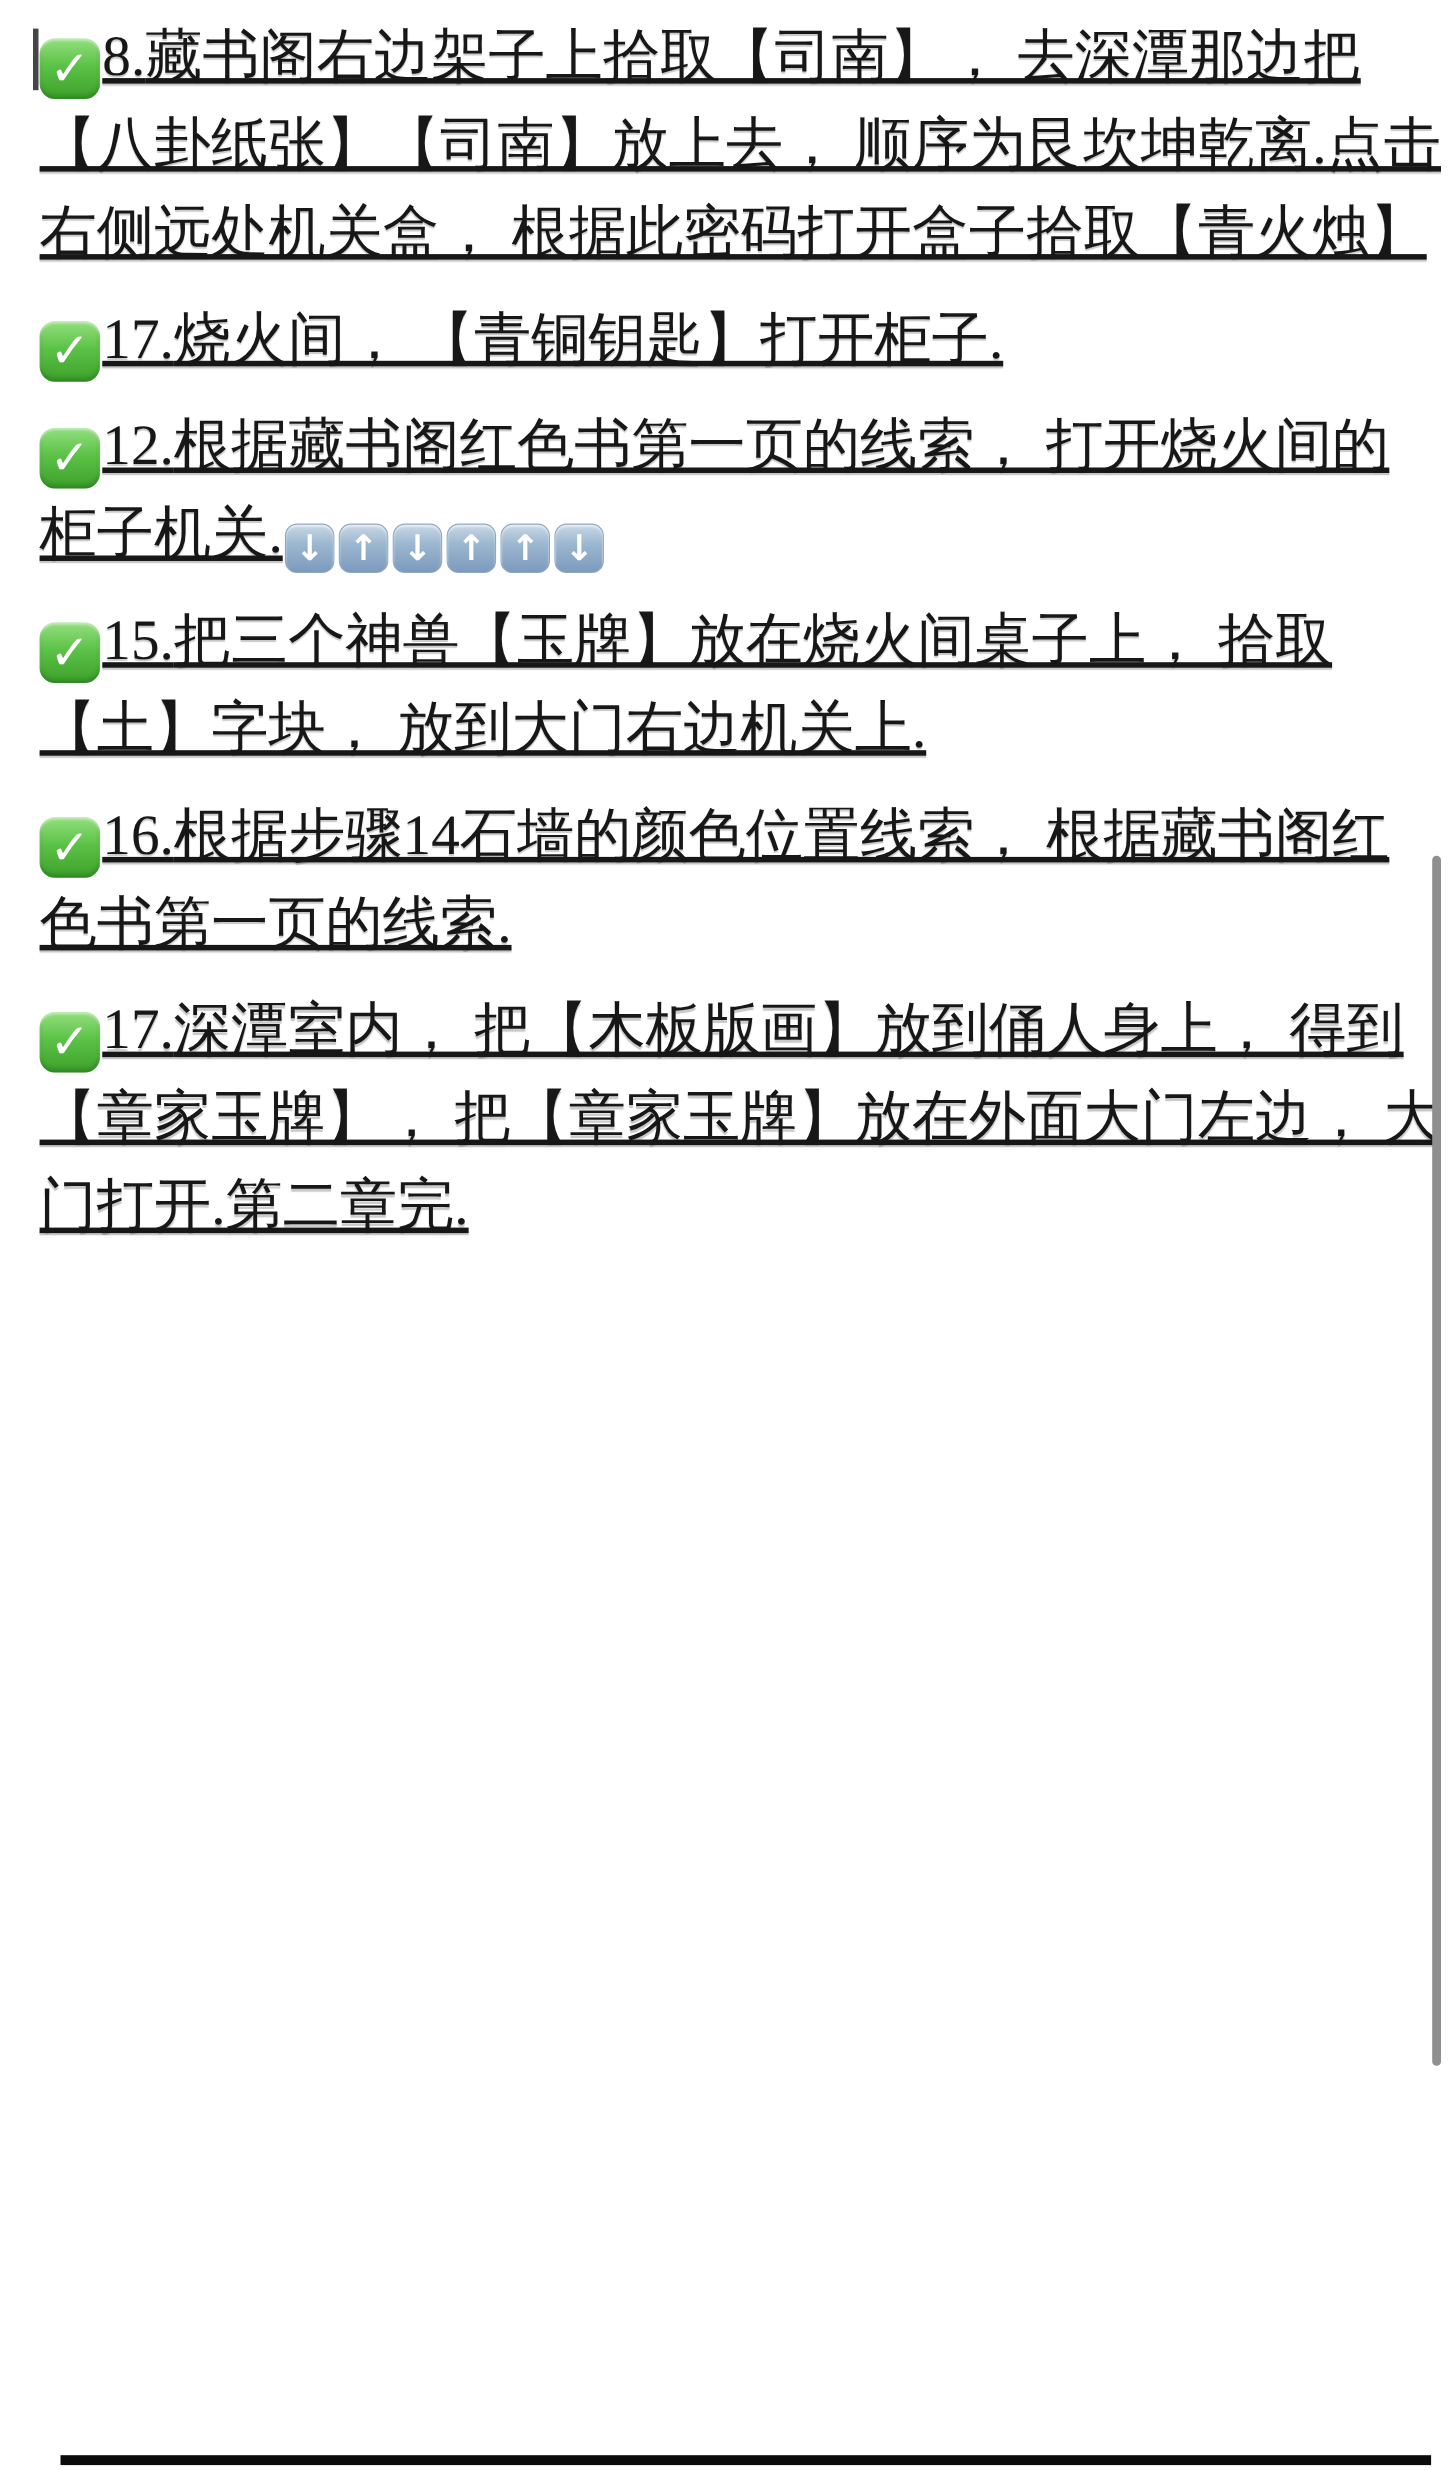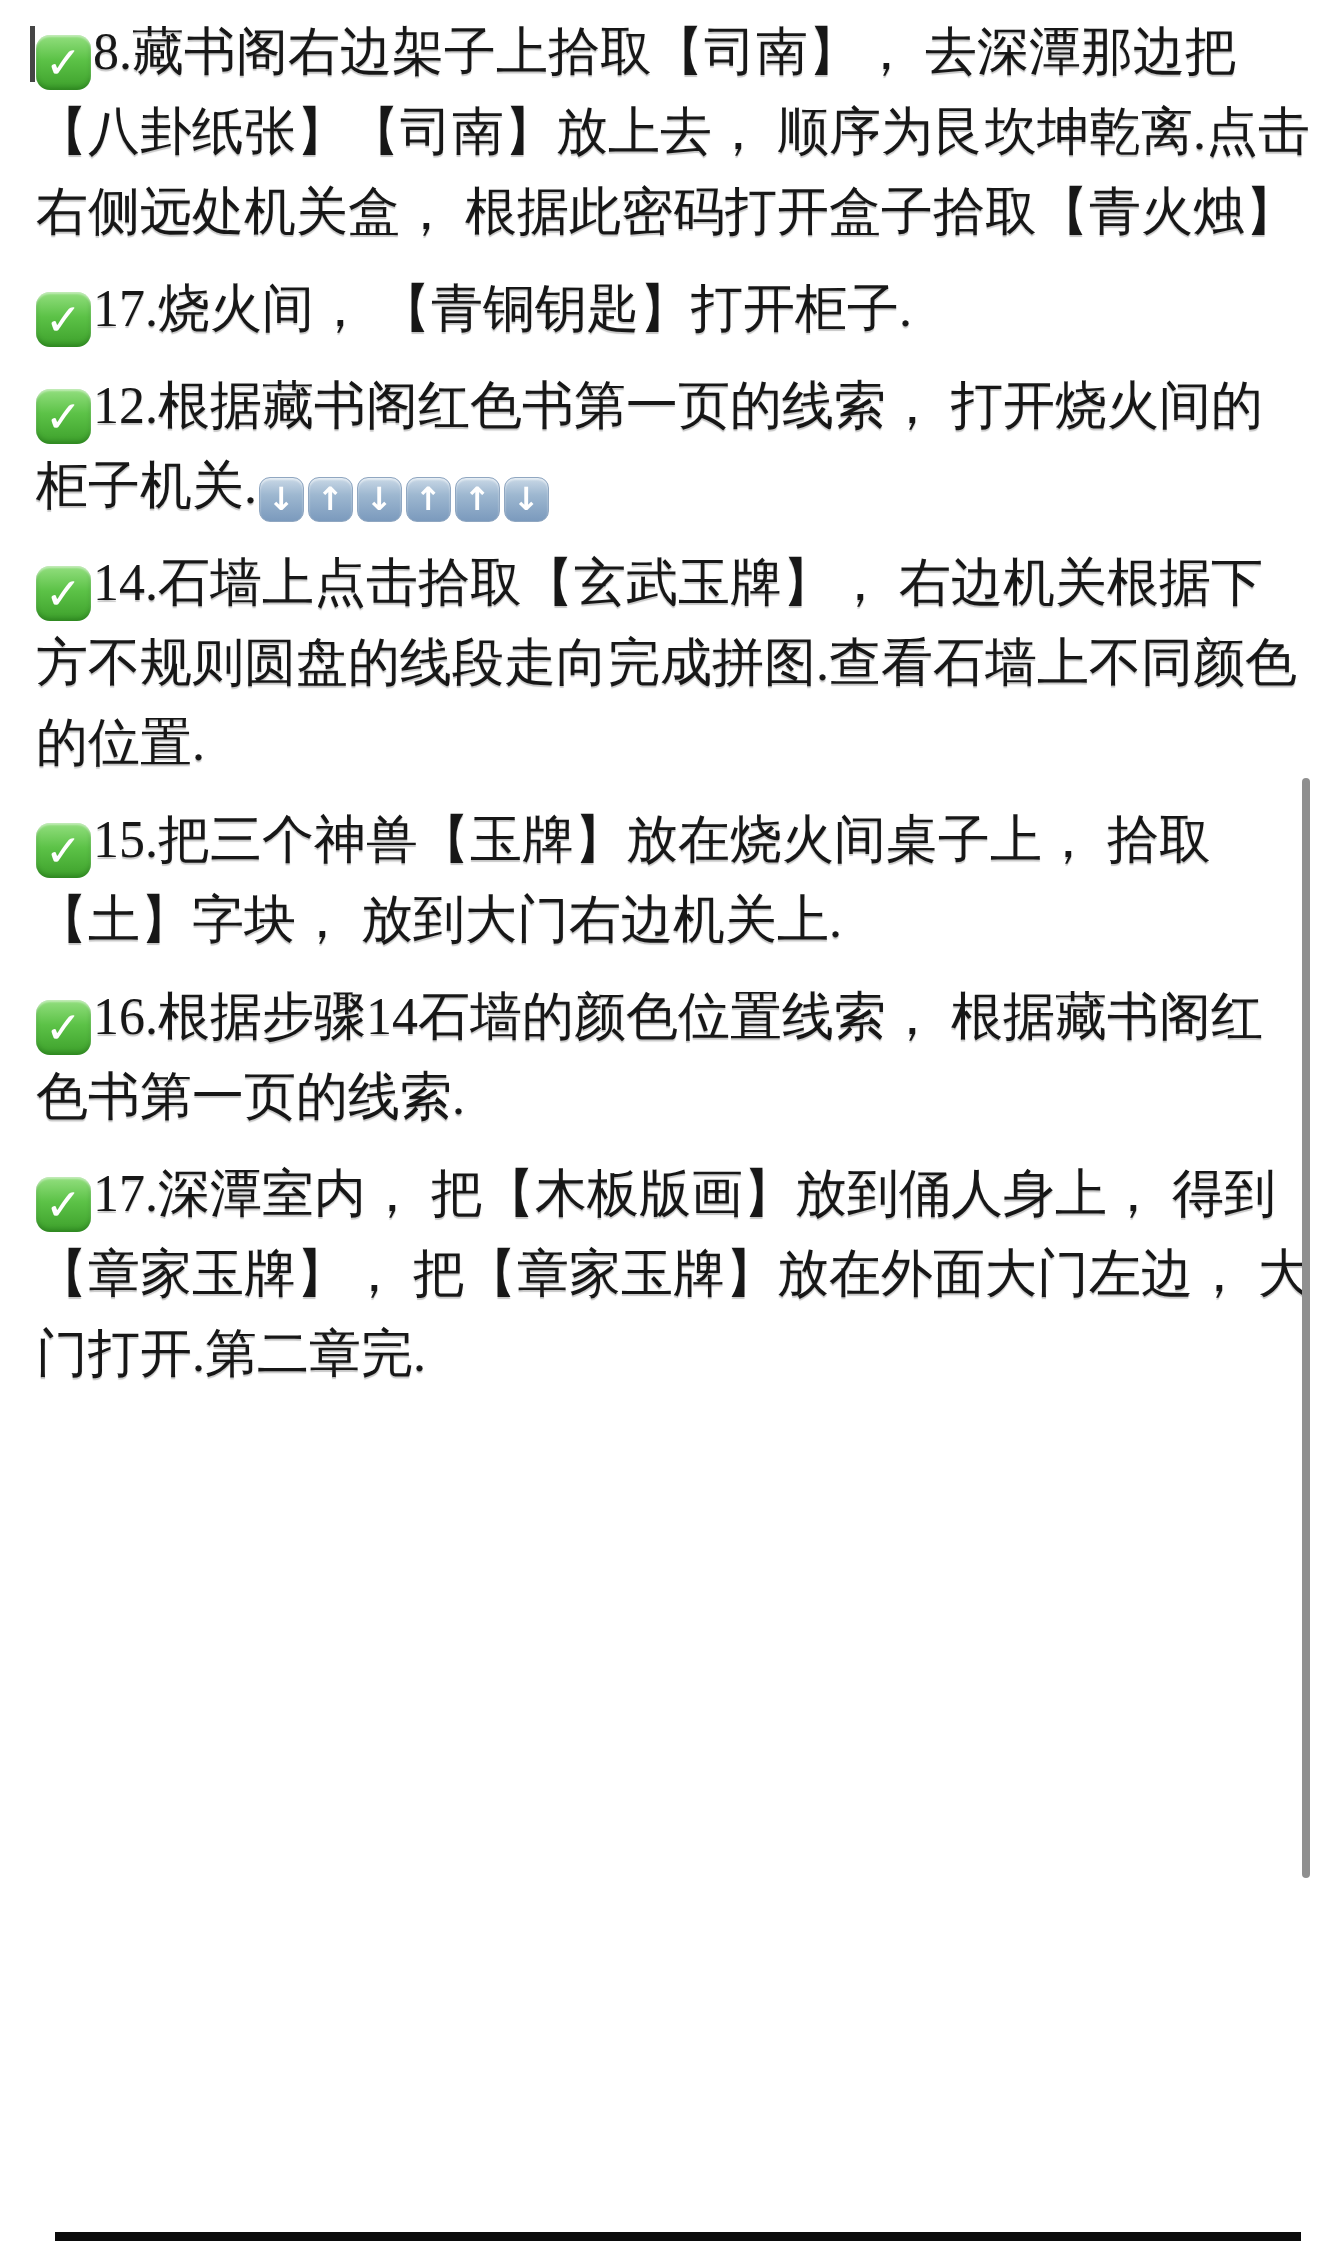--- a/index.html
+++ b/index.html
@@ -16,20 +16,21 @@
     width: 1280px;
     word-break: normal;
     overflow-wrap: normal;
   }
   .step {
     font-size: 52px;
     line-height: 80px;
     color: #171717;
     margin: 0 4px 17px 0;
     text-shadow: 0 2px 1px rgba(0,0,0,0.22);
+    text-decoration: underline;
   }
   .check-icon {
     display: inline-block;
     width: 55px; height: 55px;
     border-radius: 14px;
     background: linear-gradient(180deg, #93df7f 0%, #5cc247 45%, #3da02b 100%);
     box-shadow: inset 0 2px 2px rgba(255,255,255,0.45), inset 0 -3px 4px rgba(0,60,0,0.25);
     color: #ffffff;
     font-family: "DejaVu Sans", sans-serif;
     font-weight: bold;
@@ -78,21 +79,20 @@
     background: #454545;
   }
 </style>
 </head>
 <body style="background: rgb(255, 255, 255);">
 
 <div class="doc" id="doc">
     <div class="step"><span class="check-icon">✓</span><span>8.</span><span>藏书阁右边架子上拾取【司南】， 去深潭那边把【八卦纸张】【司南】放上去， 顺序为艮坎坤乾离.点击右侧远处机关盒， 根据此密码打开盒子拾取【青火烛】</span></div>
     <div class="step"><span class="check-icon">✓</span><span>17.</span><span>烧火间， 【青铜钥匙】打开柜子.</span></div>
     <div class="step"><span class="check-icon">✓</span><span>12.</span><span>根据藏书阁红色书第一页的线索， 打开烧火间的柜子机关.</span><span class="arrow-icon">↓</span><span class="arrow-icon">↑</span><span class="arrow-icon">↓</span><span class="arrow-icon">↑</span><span class="arrow-icon">↑</span><span class="arrow-icon">↓</span></div>
-    <div class="step"><span class="check-icon">✓</span><span>14.</span><span>石墙上点击拾取【玄武玉牌】， 右边机关根据下方不规则圆盘的线段走向完成拼图.查看石墙上不同颜色的位置.</span></div>
     <div class="step"><span class="check-icon">✓</span><span>15.</span><span>把三个神兽【玉牌】放在烧火间桌子上， 拾取【土】字块， 放到大门右边机关上.</span></div>
     <div class="step"><span class="check-icon">✓</span><span>16.</span><span>根据步骤14石墙的颜色位置线索， 根据藏书阁红色书第一页的线索.</span></div>
     <div class="step"><span class="check-icon">✓</span><span>17.</span><span>深潭室内， 把【木板版画】放到俑人身上， 得到【章家玉牌】， 把【章家玉牌】放在外面大门左边， 大门打开.第二章完.</span></div>
   </div>
 
 <div class="text-cursor"></div>
 <div class="scrollbar-thumb" style="background: rgb(143, 143, 143);"></div>
 <div class="bottom-divider" style="background: rgb(11, 11, 11);"></div>
 
 </body></html>

